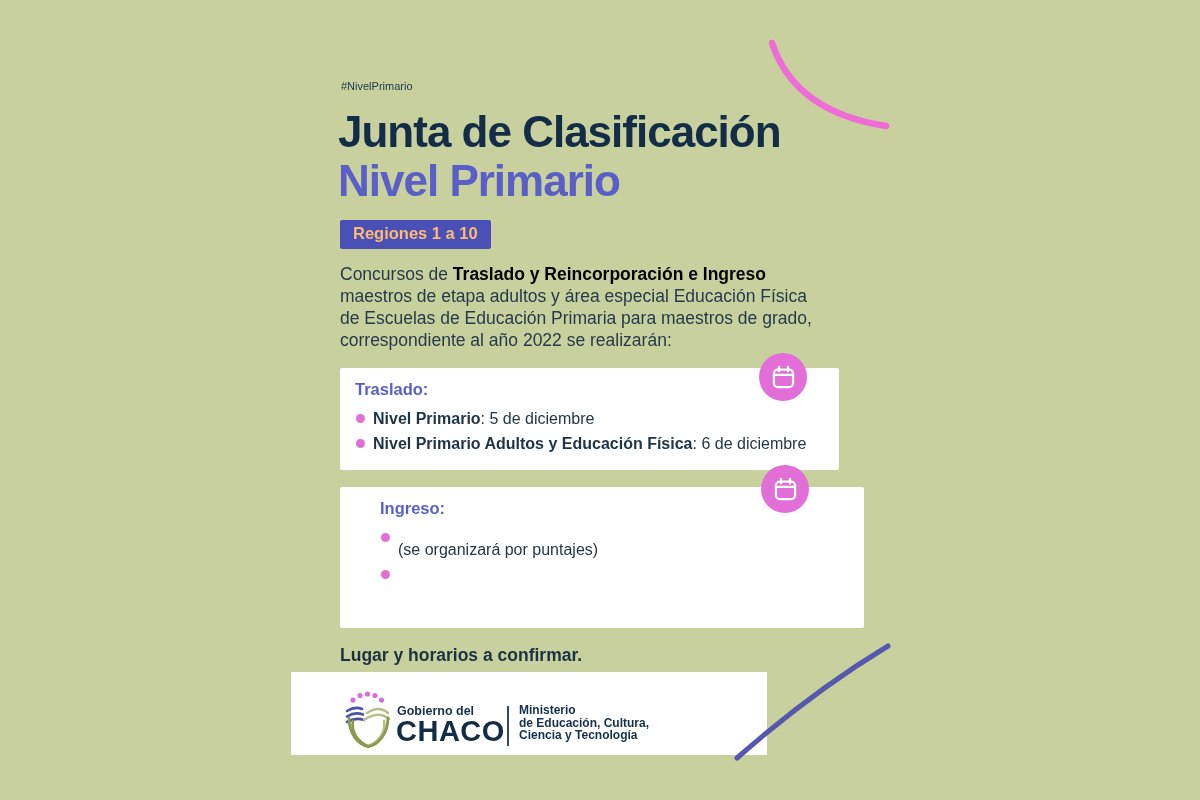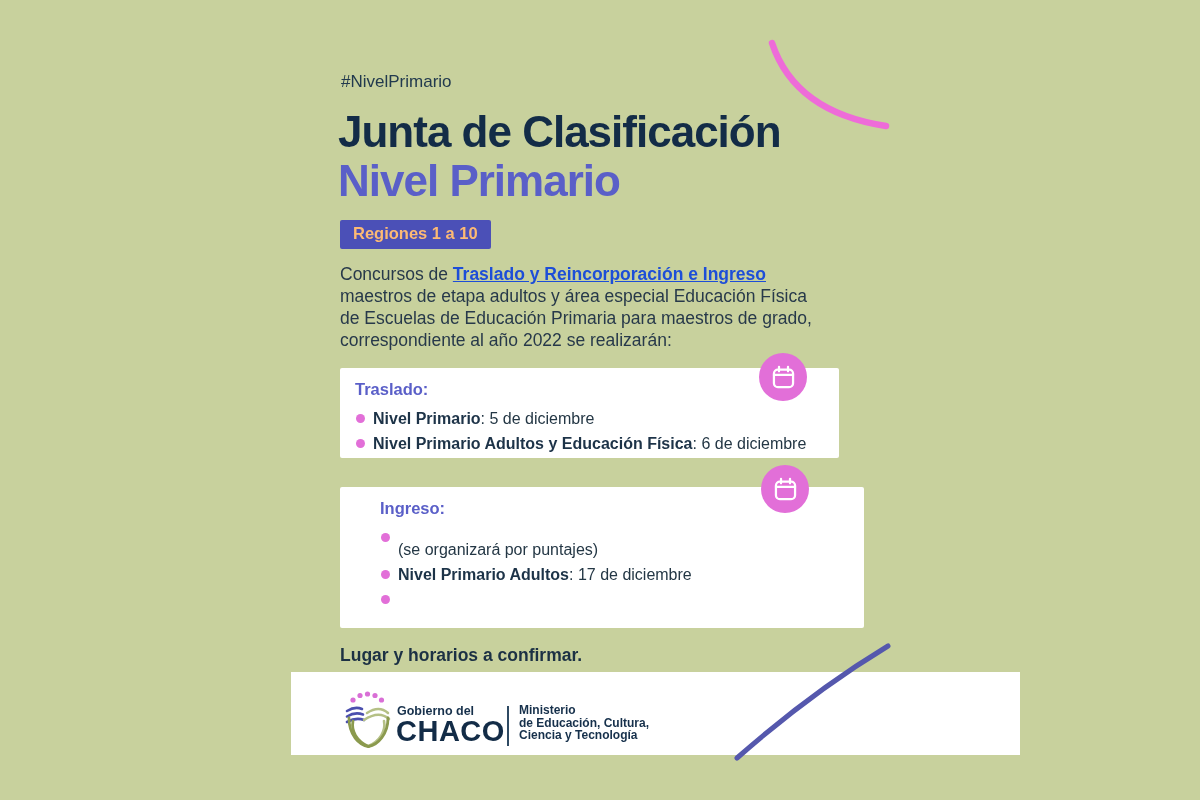--- a/index.html
+++ b/index.html
@@ -3,47 +3,47 @@
 <meta charset="utf-8">
 <style>
   html,body{margin:0;padding:0;background:#ffffff;}
   .canvas{
     position:relative;width:1200px;height:800px;overflow:hidden;
     background:var(--background,#c8d19d);
     font-family:"Liberation Sans",sans-serif;
   }
   .abs{position:absolute;}
   
-  .hashtag{left:341px;top:72px;font-size:17px;font-weight:500;color:#223a4e;}
+  .hashtag{left:341px;top:80px;font-size:11px;font-weight:500;color:#223a4e;}
   .title{left:338px;top:108px;font-size:44px;font-weight:800;letter-spacing:-1px;
          color:var(--navy,#132c47);line-height:48px;}
   .subtitle{left:338px;top:157px;font-size:44px;font-weight:800;letter-spacing:-1px;
          color:var(--purple,#5a5fc8);line-height:48px;}
   .badge{left:340px;top:220px;background:var(--badge_bg,#4b50b7);color:#fdba74;
          font-size:16.5px;font-weight:700;padding:4px 13px 6px 13px;border-radius:2px;}
   .intro{left:340px;top:263px;font-size:17.5px;line-height:22px;color:#27394a;width:520px;}
-  .intro b{font-weight:700;color:#1d4ed8;text-decoration:underline;}
+  .intro b{font-weight:700;color:#000000;}
   
   .card{background:var(--card_bg,#ffffff);border-radius:2px;width:499px;}
-  .card1{left:340px;top:368px;height:90px;}
+  .card1{left:340px;top:368px;height:102px;}
   .card2{left:340px;top:487px;height:141px;padding-left:25px;}
   .card-inner{padding:12px 10px 0 15px;}
   .card-heading{font-size:16.5px;font-weight:700;color:var(--purple,#5a5fc8);margin:0 0 7px 0;}
   .item{display:flex;align-items:flex-start;font-size:16px;line-height:25px;color:#243745;}
   .dot{flex:none;width:9px;height:9px;border-radius:50%;background:var(--pink,#e26fd8);
        margin:8px 8px 0 1px;}
   .item b{font-weight:700;color:#1d3348;}
   .item-note{font-size:16px;line-height:21px;color:#243745;margin:-3px 0 2px 18px;}
   .cal-badge{width:48px;height:48px;border-radius:50%;background:var(--pink,#e26fd8);
        display:flex;align-items:center;justify-content:center;z-index:3;}
   .cal1{left:759px;top:353px;}
   .cal2{left:761px;top:465px;}
   
   .confirm-note{left:340px;top:645px;font-size:17.5px;font-weight:700;color:#1c3144;}
-  .footer-bar{left:291px;top:672px;width:712px;height:83px;background:var(--card_bg,#ffffff);padding-left:17px;}
+  .footer-bar{left:291px;top:672px;width:476px;height:83px;background:var(--card_bg,#ffffff);}
   .logo-mark{left:50px;top:15px;}
   .gobierno{left:106px;top:32px;font-size:12.5px;font-weight:700;color:#16304b;}
   .chaco{left:105px;top:43px;font-size:29px;font-weight:800;letter-spacing:0.5px;color:#132c47;}
   .footer-divider{left:216px;top:34px;height:40px;width:0;border-left:2px solid #2f4a63;}
   .ministry{left:228px;top:32px;font-size:12px;line-height:12.5px;font-weight:700;color:#16304b;}
   
   .curves{left:0;top:0;width:1200px;height:800px;z-index:5;pointer-events:none;}
 </style>
 </head>
 <body>
@@ -91,24 +91,20 @@
 
   <div class="abs card card2">
     <div class="card-inner">
       <div class="card-heading">Ingreso:</div>
       <div class="item">
         <span class="dot"></span>
       </div>
       <div class="item-note">(se organizará por puntajes)</div>
       <div class="item">
         <span class="dot"></span>
-        <span><b>Nivel Primario Adultos</b><span>: 17 de diciembre</span></span>
-      </div>
-      <div class="item">
-        <span class="dot"></span>
       </div>
     </div>
   </div>
   <div class="abs cal-badge cal2">
     <svg width="27" height="27" viewBox="0 0 24 24" fill="none" stroke="#ffffff" stroke-width="2" stroke-linecap="round">
       <rect x="3.5" y="5" width="17" height="15.5" rx="3.5"></rect>
       <line x1="3.5" y1="9.7" x2="20.5" y2="9.7"></line>
       <line x1="8" y1="2.5" x2="8" y2="6.5"></line>
       <line x1="16" y1="2.5" x2="16" y2="6.5"></line>
     </svg>

